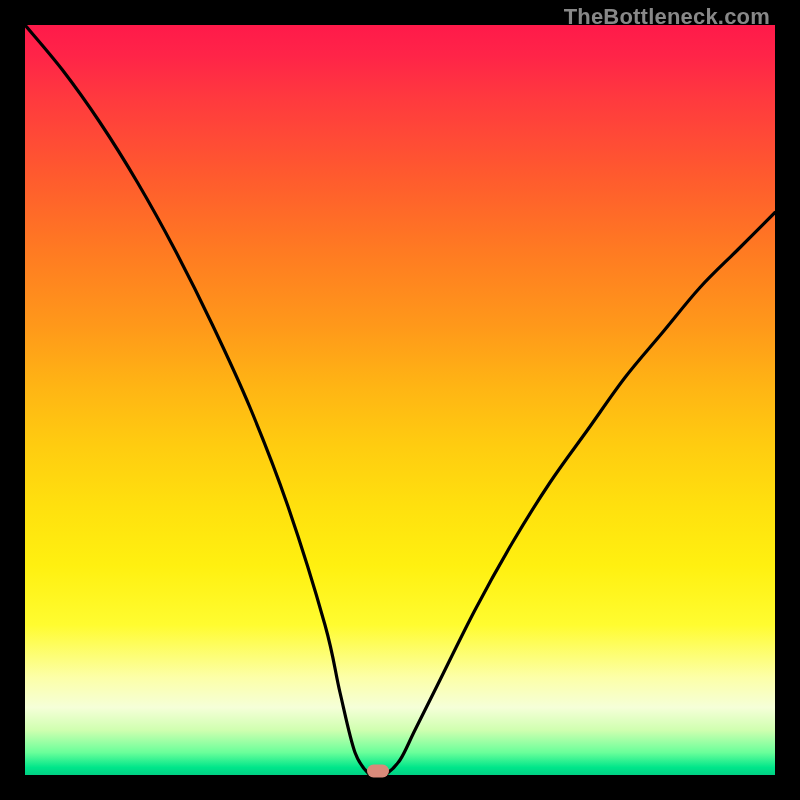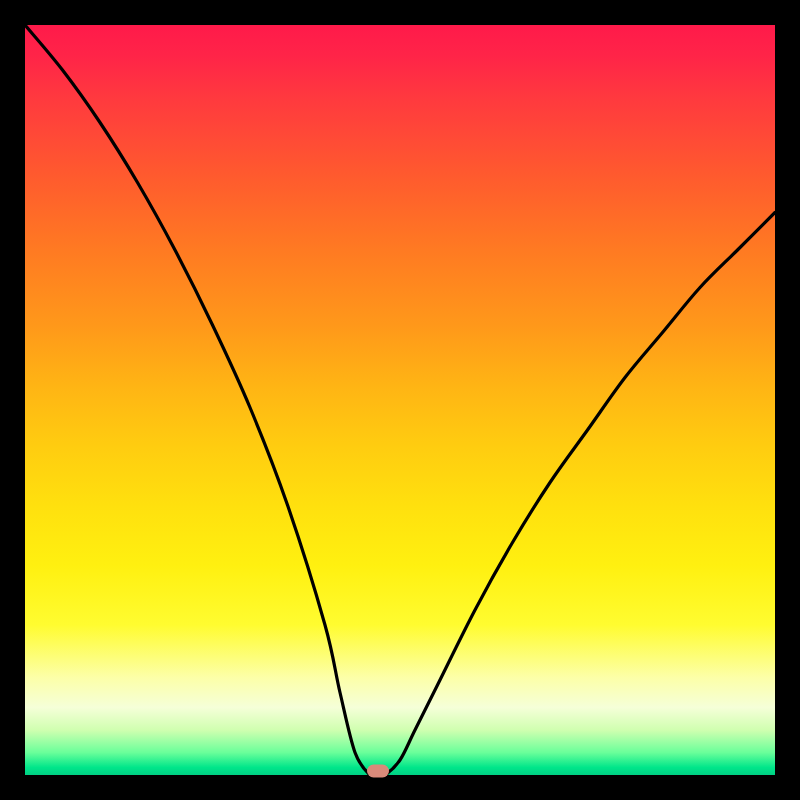--- a/index.html
+++ b/index.html
@@ -64,19 +64,20 @@
     height: 13px;
     background: #d98a7a;
     border-radius: 7px;
     transform: translate(-50%, -50%);
   }
 </style>
 </head>
 <body>
 
 <div class="chart-container">
+  <div class="watermark">TheBottleneck.com</div>
   <div class="plot-area">
     <svg class="curve" viewBox="0 0 750 750" preserveAspectRatio="none">
       <path fill="none" stroke="#000000" stroke-width="3.2" stroke-linecap="round" stroke-linejoin="round" d="M 0,0 C 6.25,7.5 25,28.75 37.5,45 C 50,61.25 62.5,78.75 75,97.5 C 87.5,116.25 100,136.25 112.5,157.5 C 125,178.75 137.5,201.25 150,225 C 162.5,248.75 175,273.75 187.5,300 C 200,326.25 212.5,352.5 225,382.5 C 237.5,412.5 250,443.75 262.5,480 C 275,516.25 291.25,568.75 300,600 C 308.75,631.25 310,646.25 315,667.5 C 320,688.75 325,713.75 330,727.5 C 335,741.25 341.25,746.25 345,750 C 348.75,753.75 350,750 352.5,750 C 355,750 356.25,752.5 360,750 C 363.75,747.5 370,742.5 375,735 C 380,727.5 383.75,717.5 390,705 C 396.25,692.5 402.50000000000006,680 412.50000000000006,660 C 422.50000000000006,640 437.5,608.75 450,585 C 462.5,561.25 475,538.75 487.5,517.5 C 500,496.25 512.5,476.25 525,457.5 C 537.5,438.75 550,422.5 562.5,405 C 575,387.5 587.5,368.75 600,352.5 C 612.5,336.25 625,322.5 637.5,307.5 C 650,292.5 662.5,276.25 675,262.5 C 687.5,248.75 700,237.5 712.5,225 C 725,212.5 743.75,193.75 750,187.5" id="curvePath"></path>
     </svg>
     <div class="marker" id="marker" style="left: 352.5px; top: 746px;"></div>
   </div>
 </div>
 
 </body></html>

